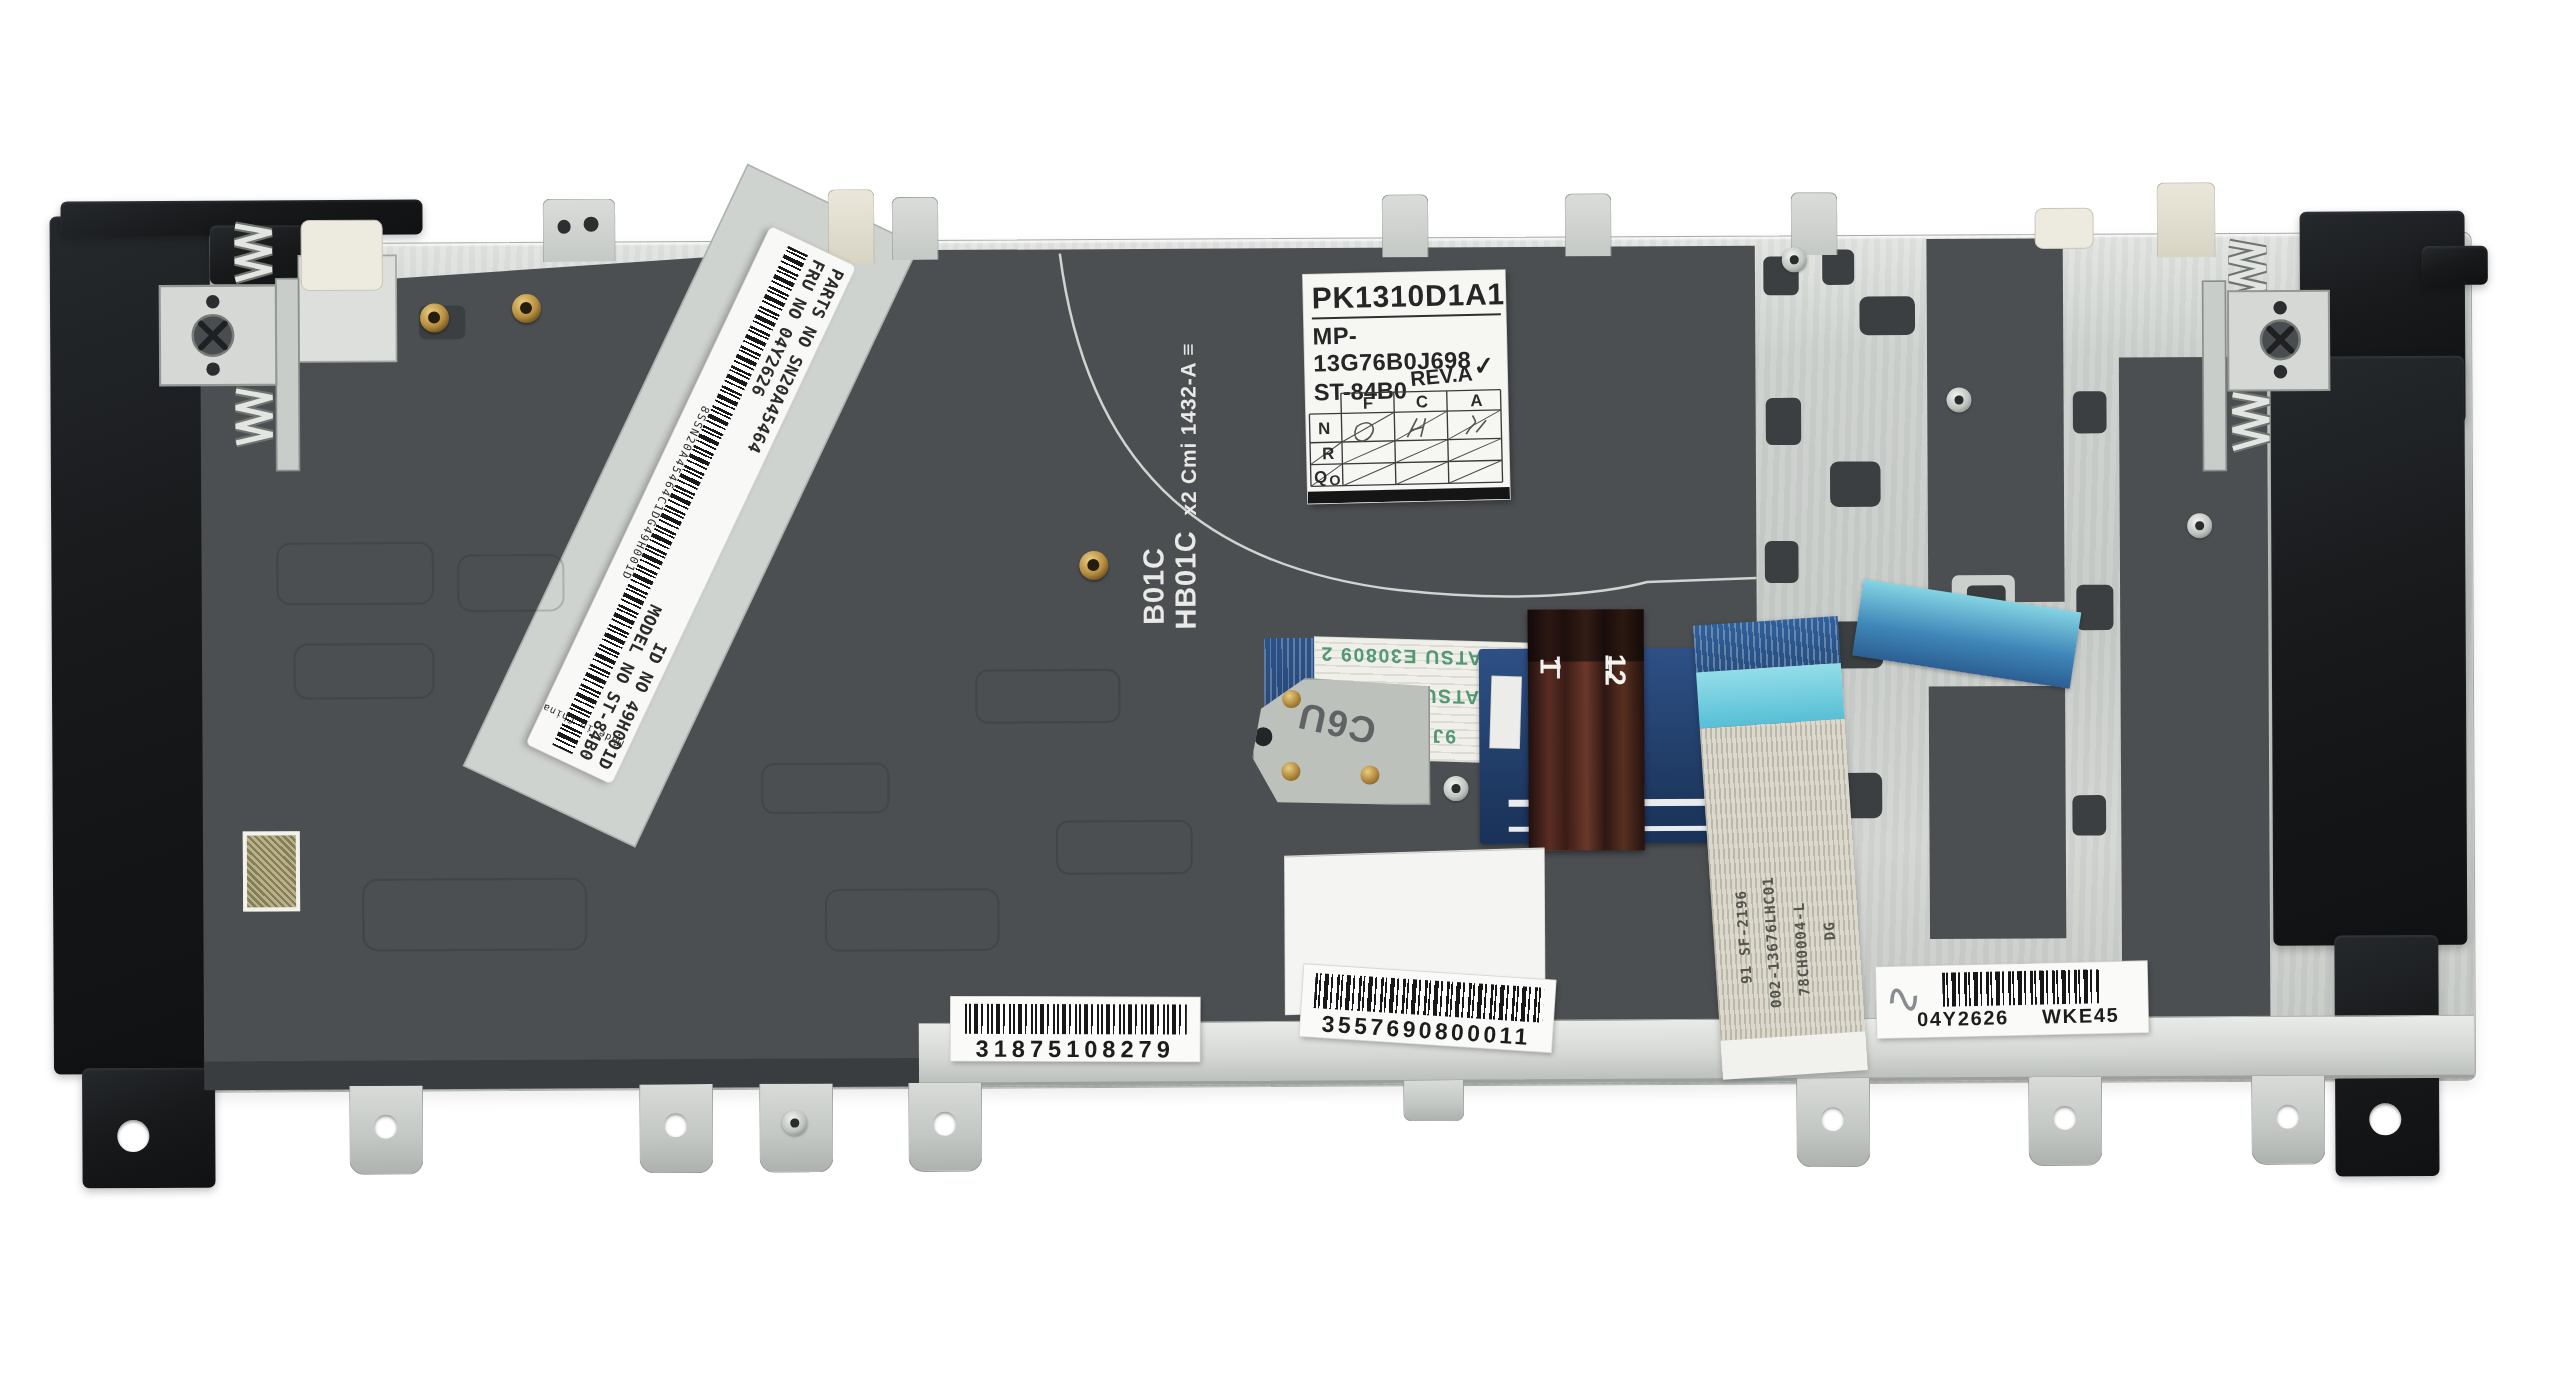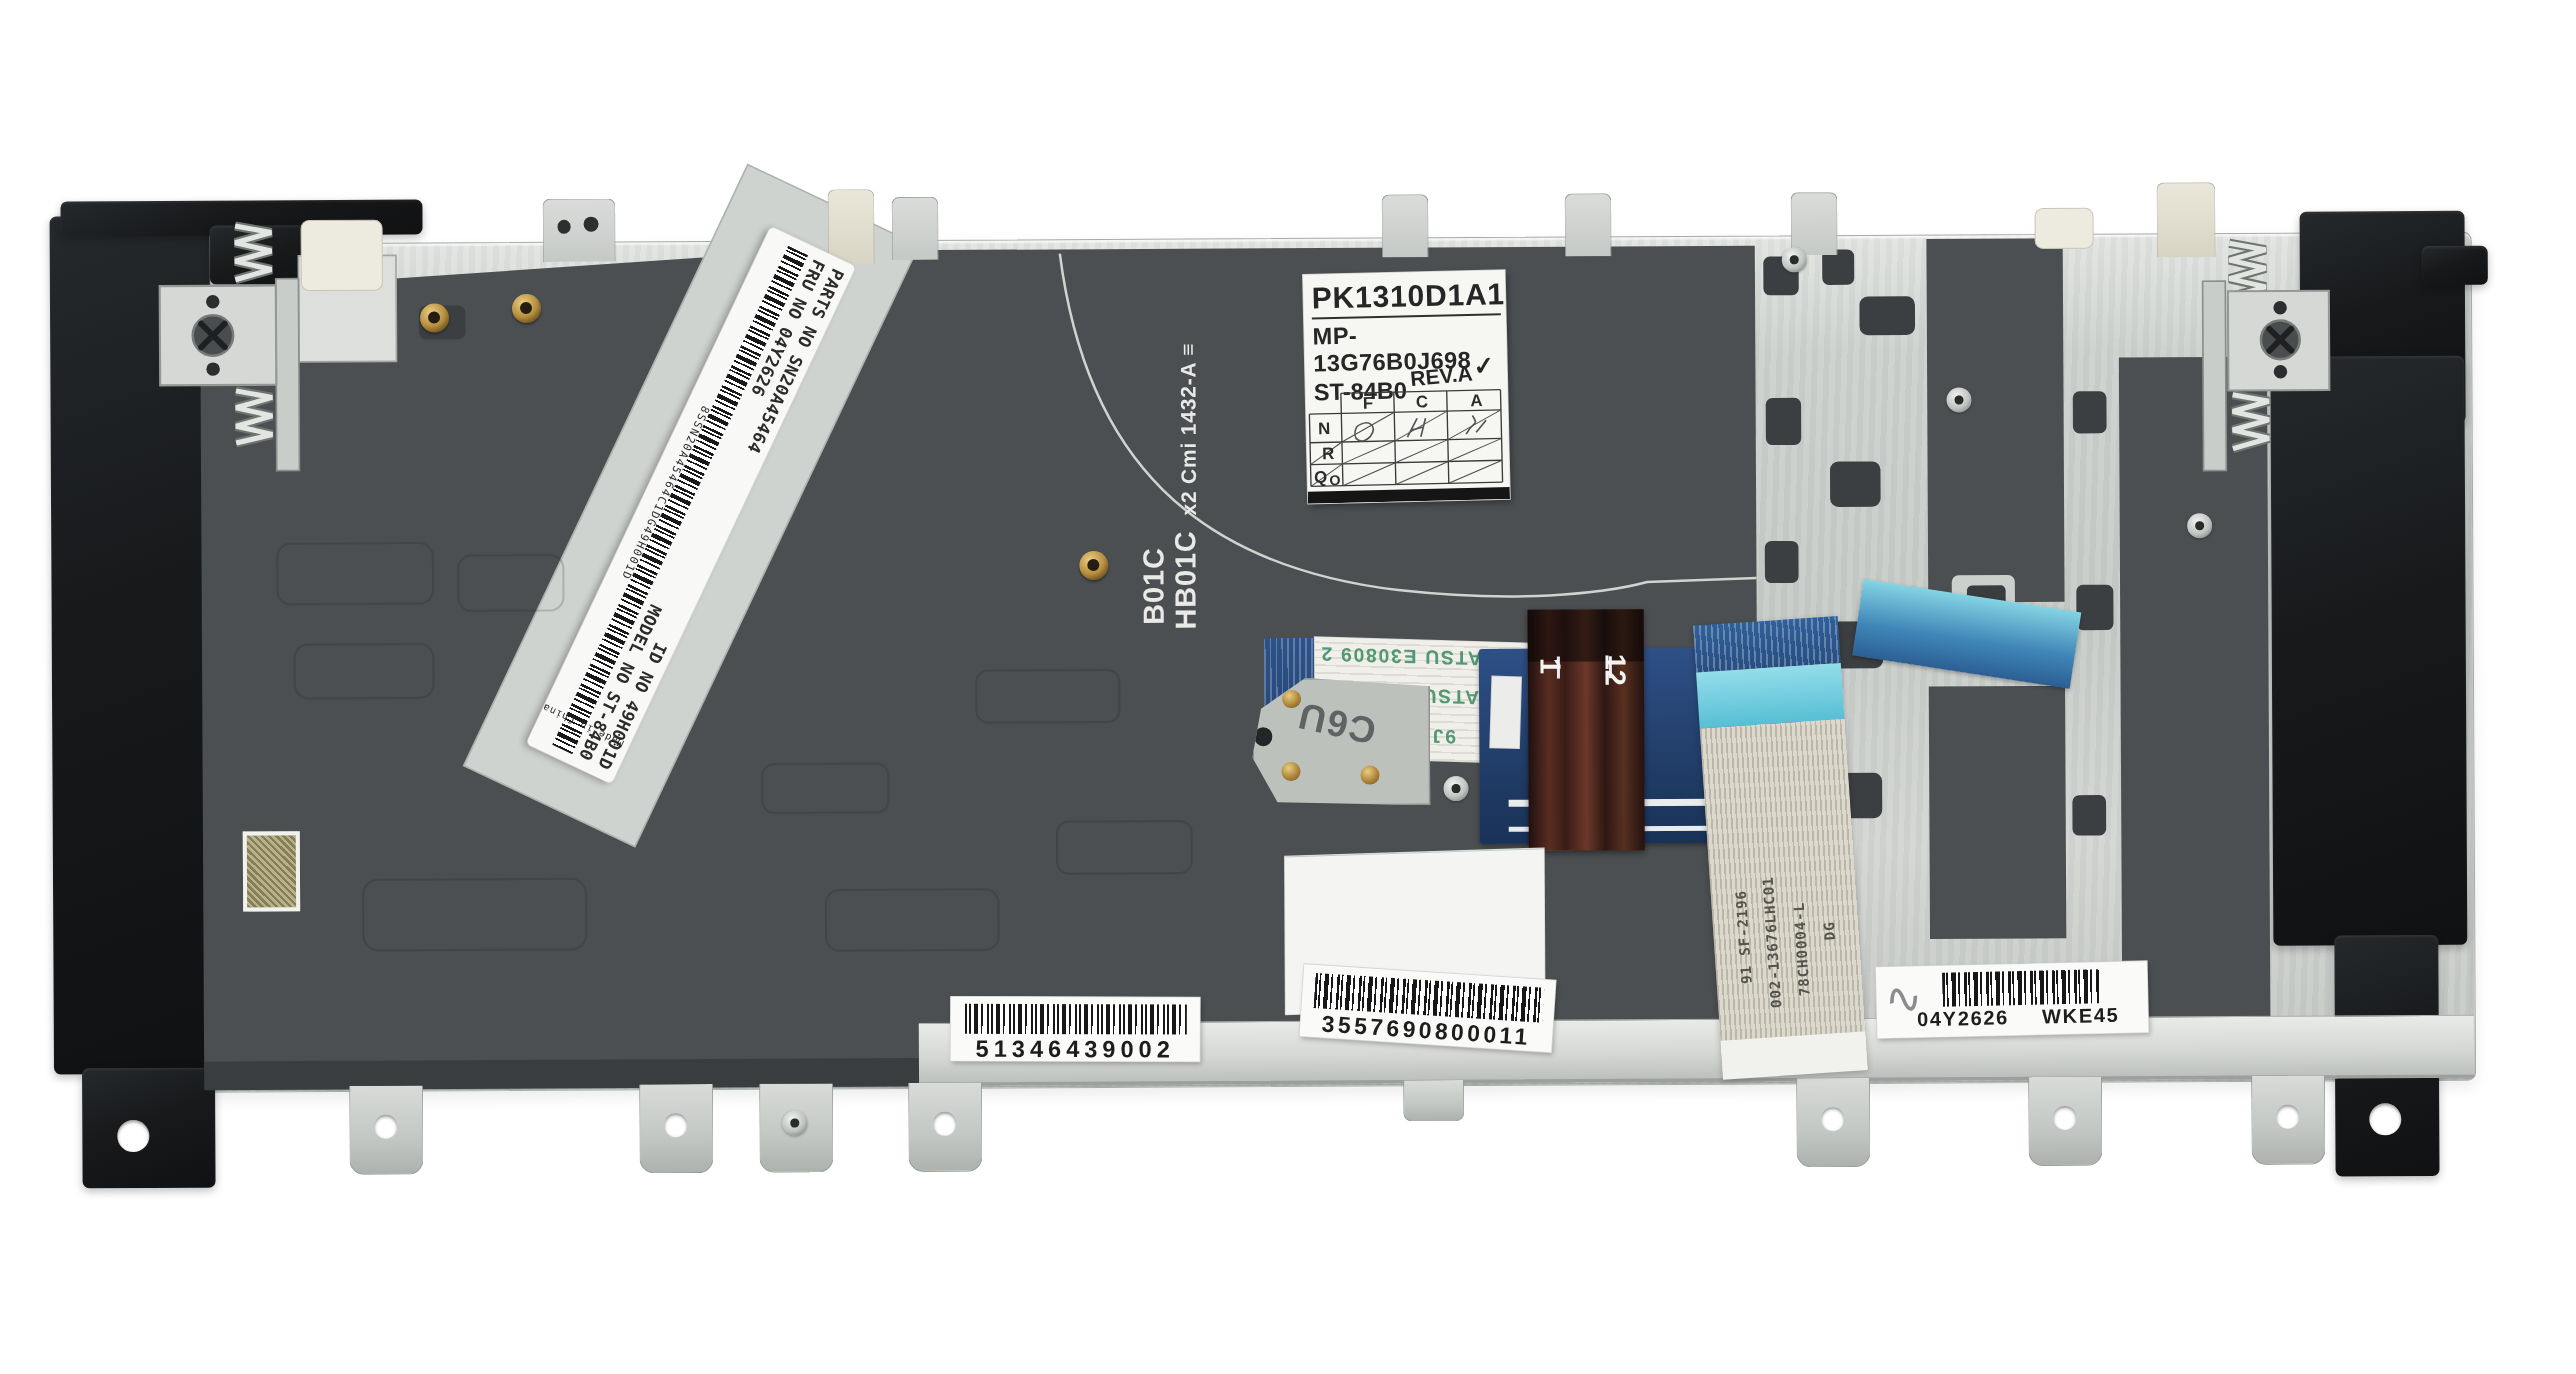--- a/index.html
+++ b/index.html
@@ -371,21 +371,21 @@
         <div class="vt" style="left:50px;top:284px;">002-13676LHC01</div>
         <div class="vt" style="left:79px;top:274px;">78CH0004-L</div>
         <div class="vt" style="left:108px;top:220px;">DG</div>
       </div>
       <div class="cabend"></div>
     </div>
   </div>
 
   <div class="bclabel" style="left:949px;top:996px;width:249px;height:64px;transform:rotate(.5deg);">
     <div class="bc" style="left:13.5px;top:6.7px;width:222px;height:30px;"></div>
-    <div class="bctext" style="left:0;top:39px;width:100%;text-align:center;font-size:23.6px;letter-spacing:5px;">51346439002</div>
+    <div class="bctext" style="left:0;top:39px;width:100%;text-align:center;font-size:23.6px;letter-spacing:5px;">31875108279</div>
   </div>
 
   <div class="bclabel" style="left:1300px;top:973px;width:252px;height:72px;transform:rotate(4deg);">
     <div class="bc" style="left:11.8px;top:8.4px;width:229px;height:35px;"></div>
     <div class="bctext" style="left:0;top:45px;width:100%;text-align:center;font-size:23px;letter-spacing:3.4px;">3557690800011</div>
   </div>
 
   <div class="bclabel" style="left:1875px;top:968px;width:271px;height:71px;transform:rotate(-1deg);">
     <div class="squig" style="left:8.4px;top:5px;">∿</div>
     <div class="bc" style="left:66px;top:6.7px;width:157px;height:34px;"></div>

